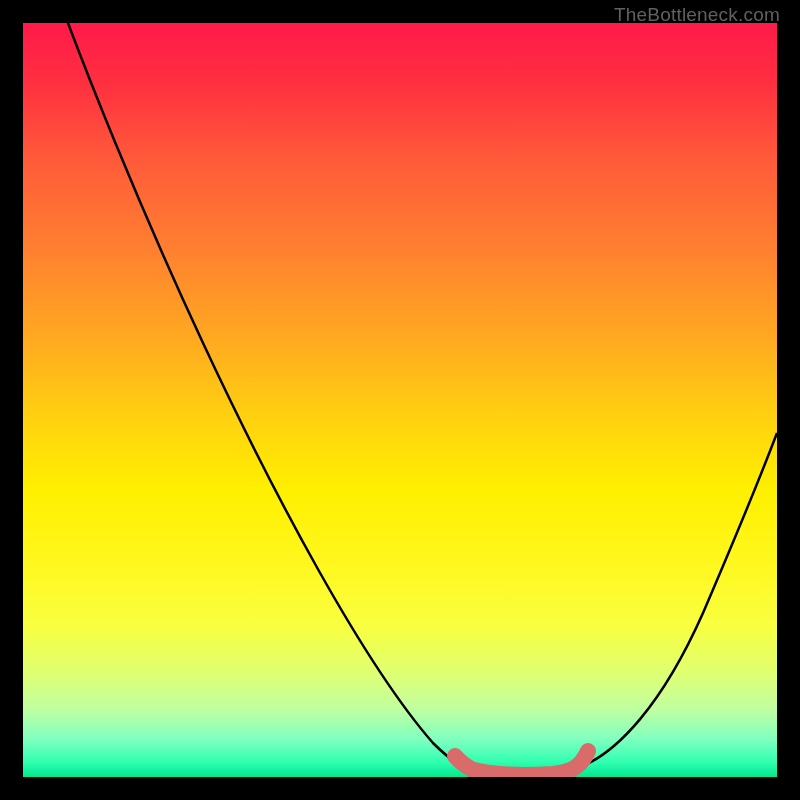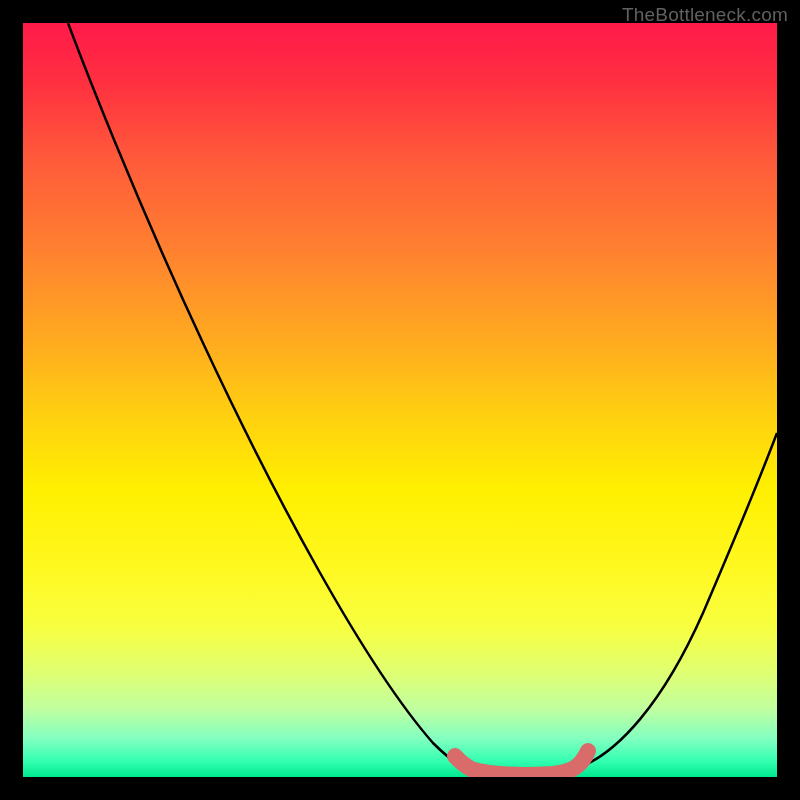--- a/index.html
+++ b/index.html
@@ -26,21 +26,21 @@
       #c0ffa0 91%,
       #80ffc0 95%,
       #30ffb0 98%,
       #00e890 100%
     );
   }
   
   .attribution {
     position: absolute;
     top: 4px;
-    right: 12px;
+    right: 20px;
     color: #606060;
     font-size: 19px;
     font-weight: 500;
     letter-spacing: 0.2px;
   }
   
   svg.curves {
     position: absolute;
     left: 0;
     top: 0;

